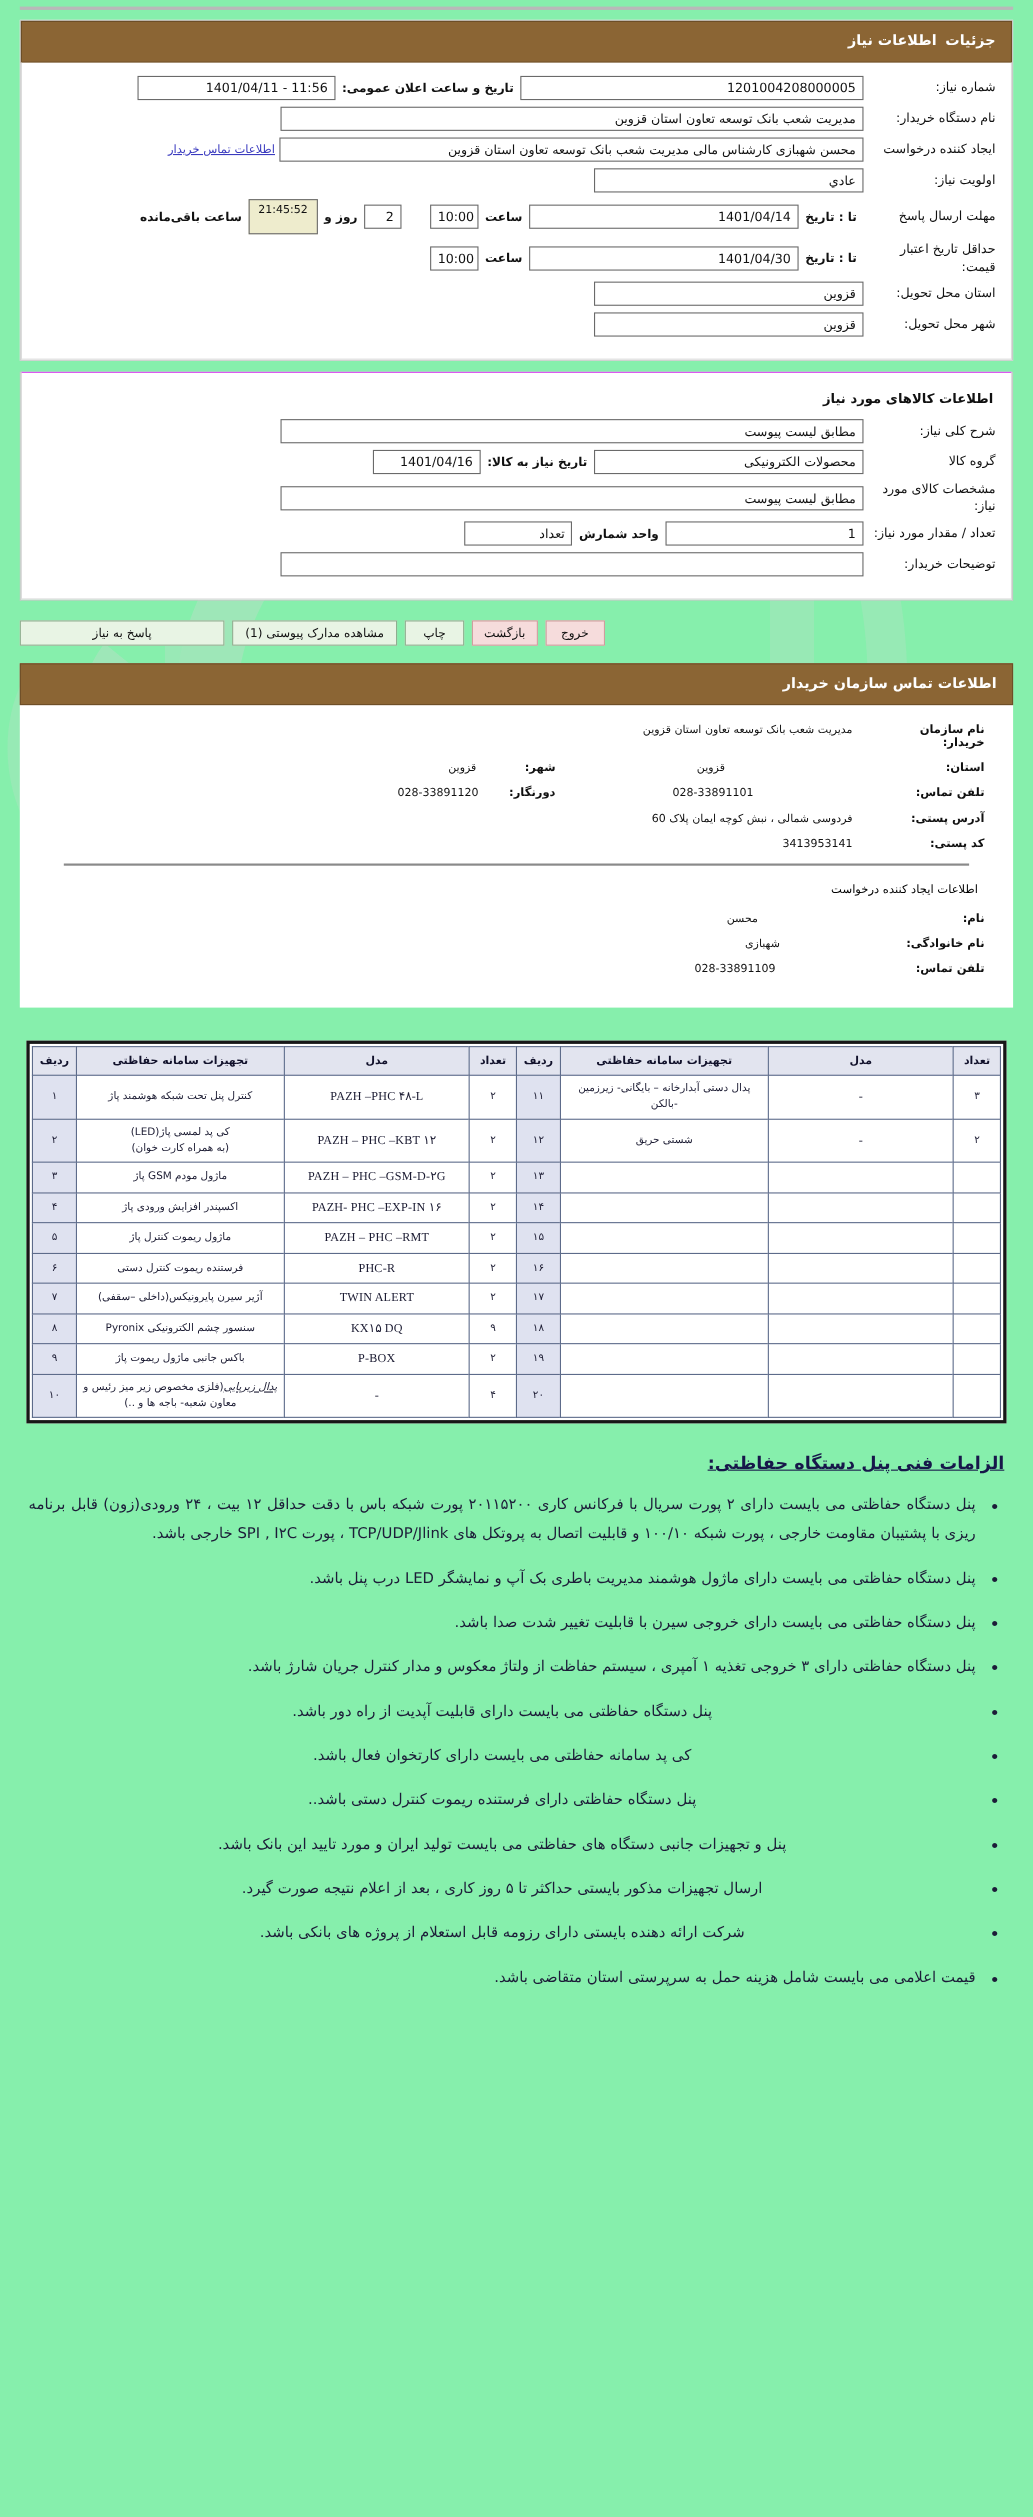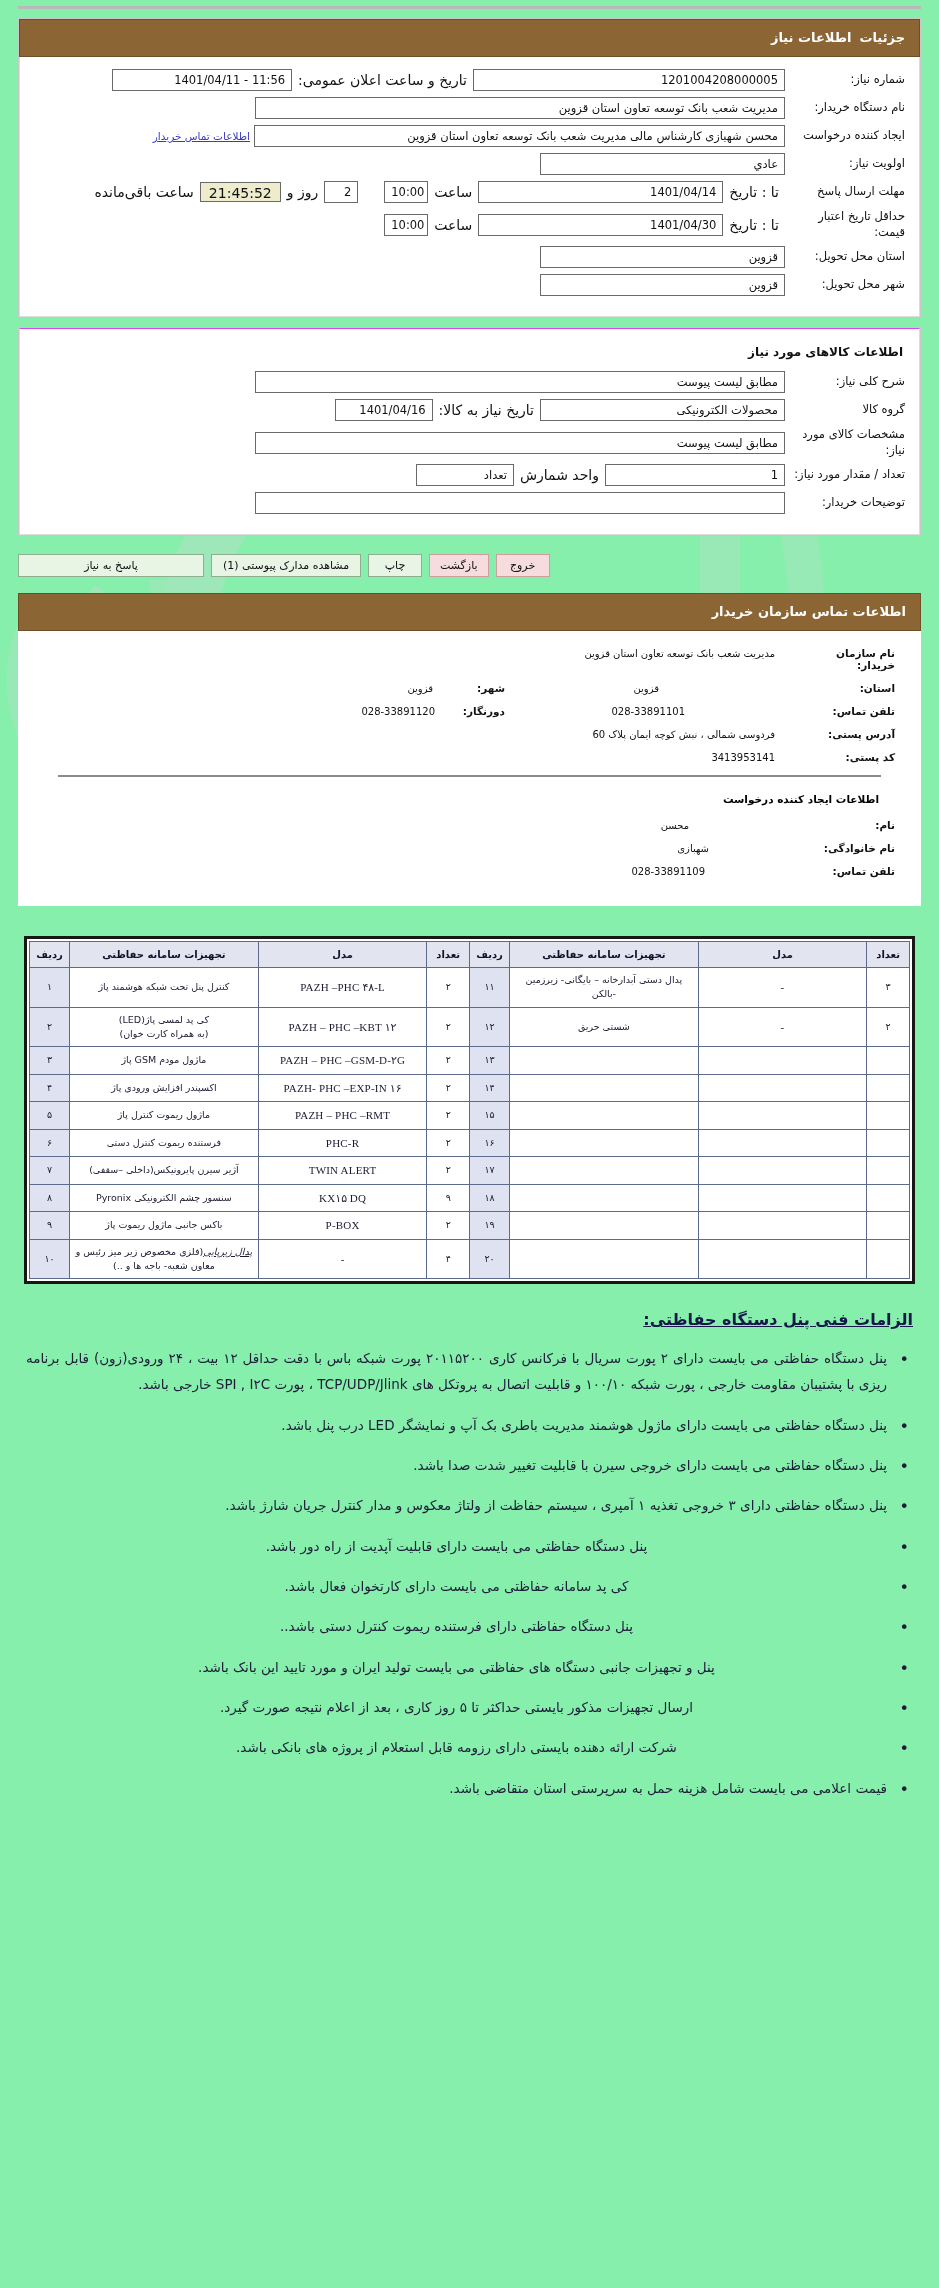--- a/index.html
+++ b/index.html
@@ -95,27 +95,27 @@
   .fld.ltr { direction: ltr; text-align: right; }
   .fld.w-lg { width: 312px; }
   .fld.w-md { width: 180px; }
   .fld.w-sm { width: 98px; }
   .fld.w-xs { width: 44px; }
   .fld.w-xxs { width: 34px; }
   .fld.w-full { width: 530px; }
   .fld.w-440 { width: 531px; }
   .fld.w-245 { width: 245px; }
 
-  .mini-lbl { font-size: 14px; padding: 0 6px; color:#111; white-space:nowrap; }
+  .mini-lbl { font-size: 11px; padding: 0 6px; color:#111; white-space:nowrap;font-weight:bold; }
   .link { color: #3b3bbf; font-size: 10.5px; padding-right: 4px; white-space: nowrap; }
   .countdown {
     border: 1px solid #6a6a6a;
     background: #eeeccd;
-    height: 20px; line-height: 20px;
-    padding: 0 8px; font-size: 14px;
+    height: 32px; line-height: 20px;
+    padding: 0 8px; font-size: 10px;
     direction: ltr;
   }
   .sectitle {
     font-size: 12px; font-weight: bold; color: #111;
     text-align: right; margin: 4px 2px 12px 2px;
   }
 
   
   .btnrow {
     display: flex; flex-direction: row-reverse;
@@ -140,21 +140,21 @@
   .btn.danger { background: #f6dcdc; border-color: #cf9e9e; }
 
   
   .contact { padding: 16px 26px 18px 26px; font-size: 10.5px; }
   .crow { display:flex; align-items: baseline; margin-bottom: 11px; }
   .ck { font-weight: bold; width: 86px; flex:0 0 86px; text-align:right; color:#111; font-size: 10.5px;}
   .cv { color:#111; font-size: 10px; }
   .cv.pad { padding-right: 34px; }
   .chalf { display:flex; align-items:baseline; }
   .hr { height: 2px; background:#8a8a8a; margin: 12px 14px 16px 14px; }
-  .csub { font-weight: bold; font-size: 10.5px; margin: 0 16px 14px 0; text-align:right;}
+  .csub { font-weight: normal; font-size: 10.5px; margin: 0 6px 14px 0; text-align:right;}
 
   
   .tblwrap {
     margin: 30px 24px 0 24px;
     border: 3px solid #171717;
     padding: 2px;
     background:#fff;
     position: relative;
     z-index: 2;
   }

